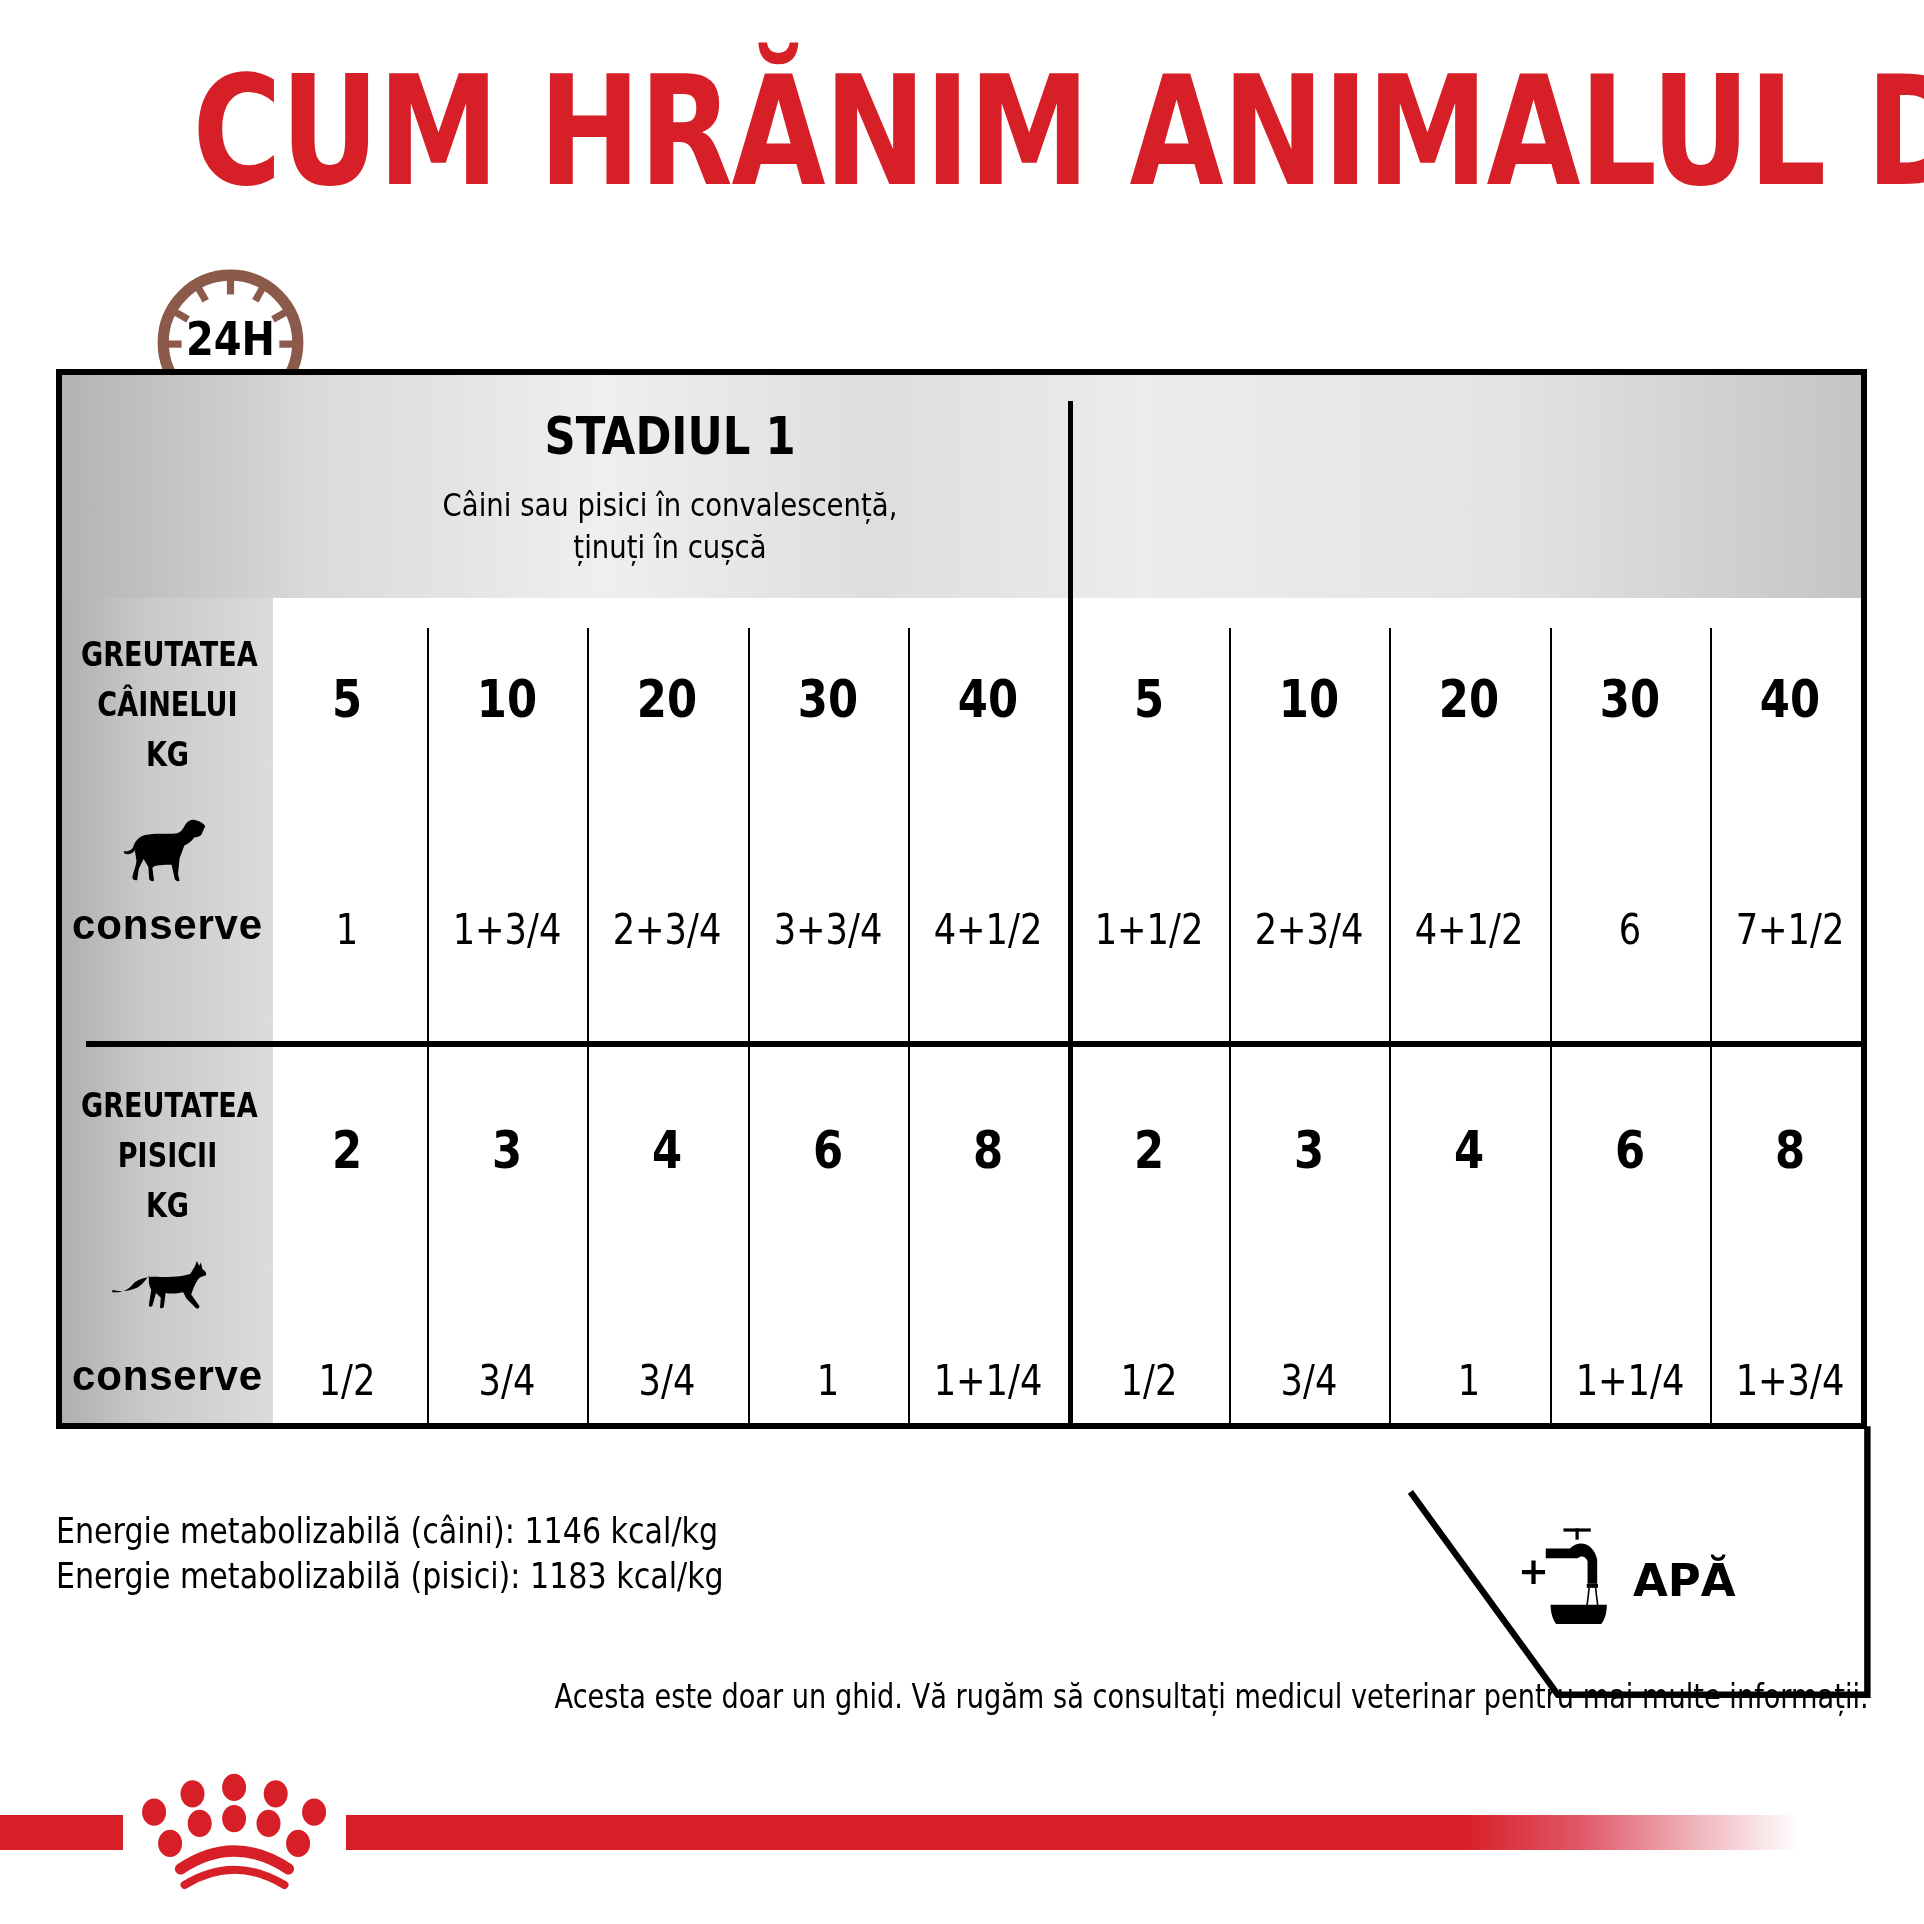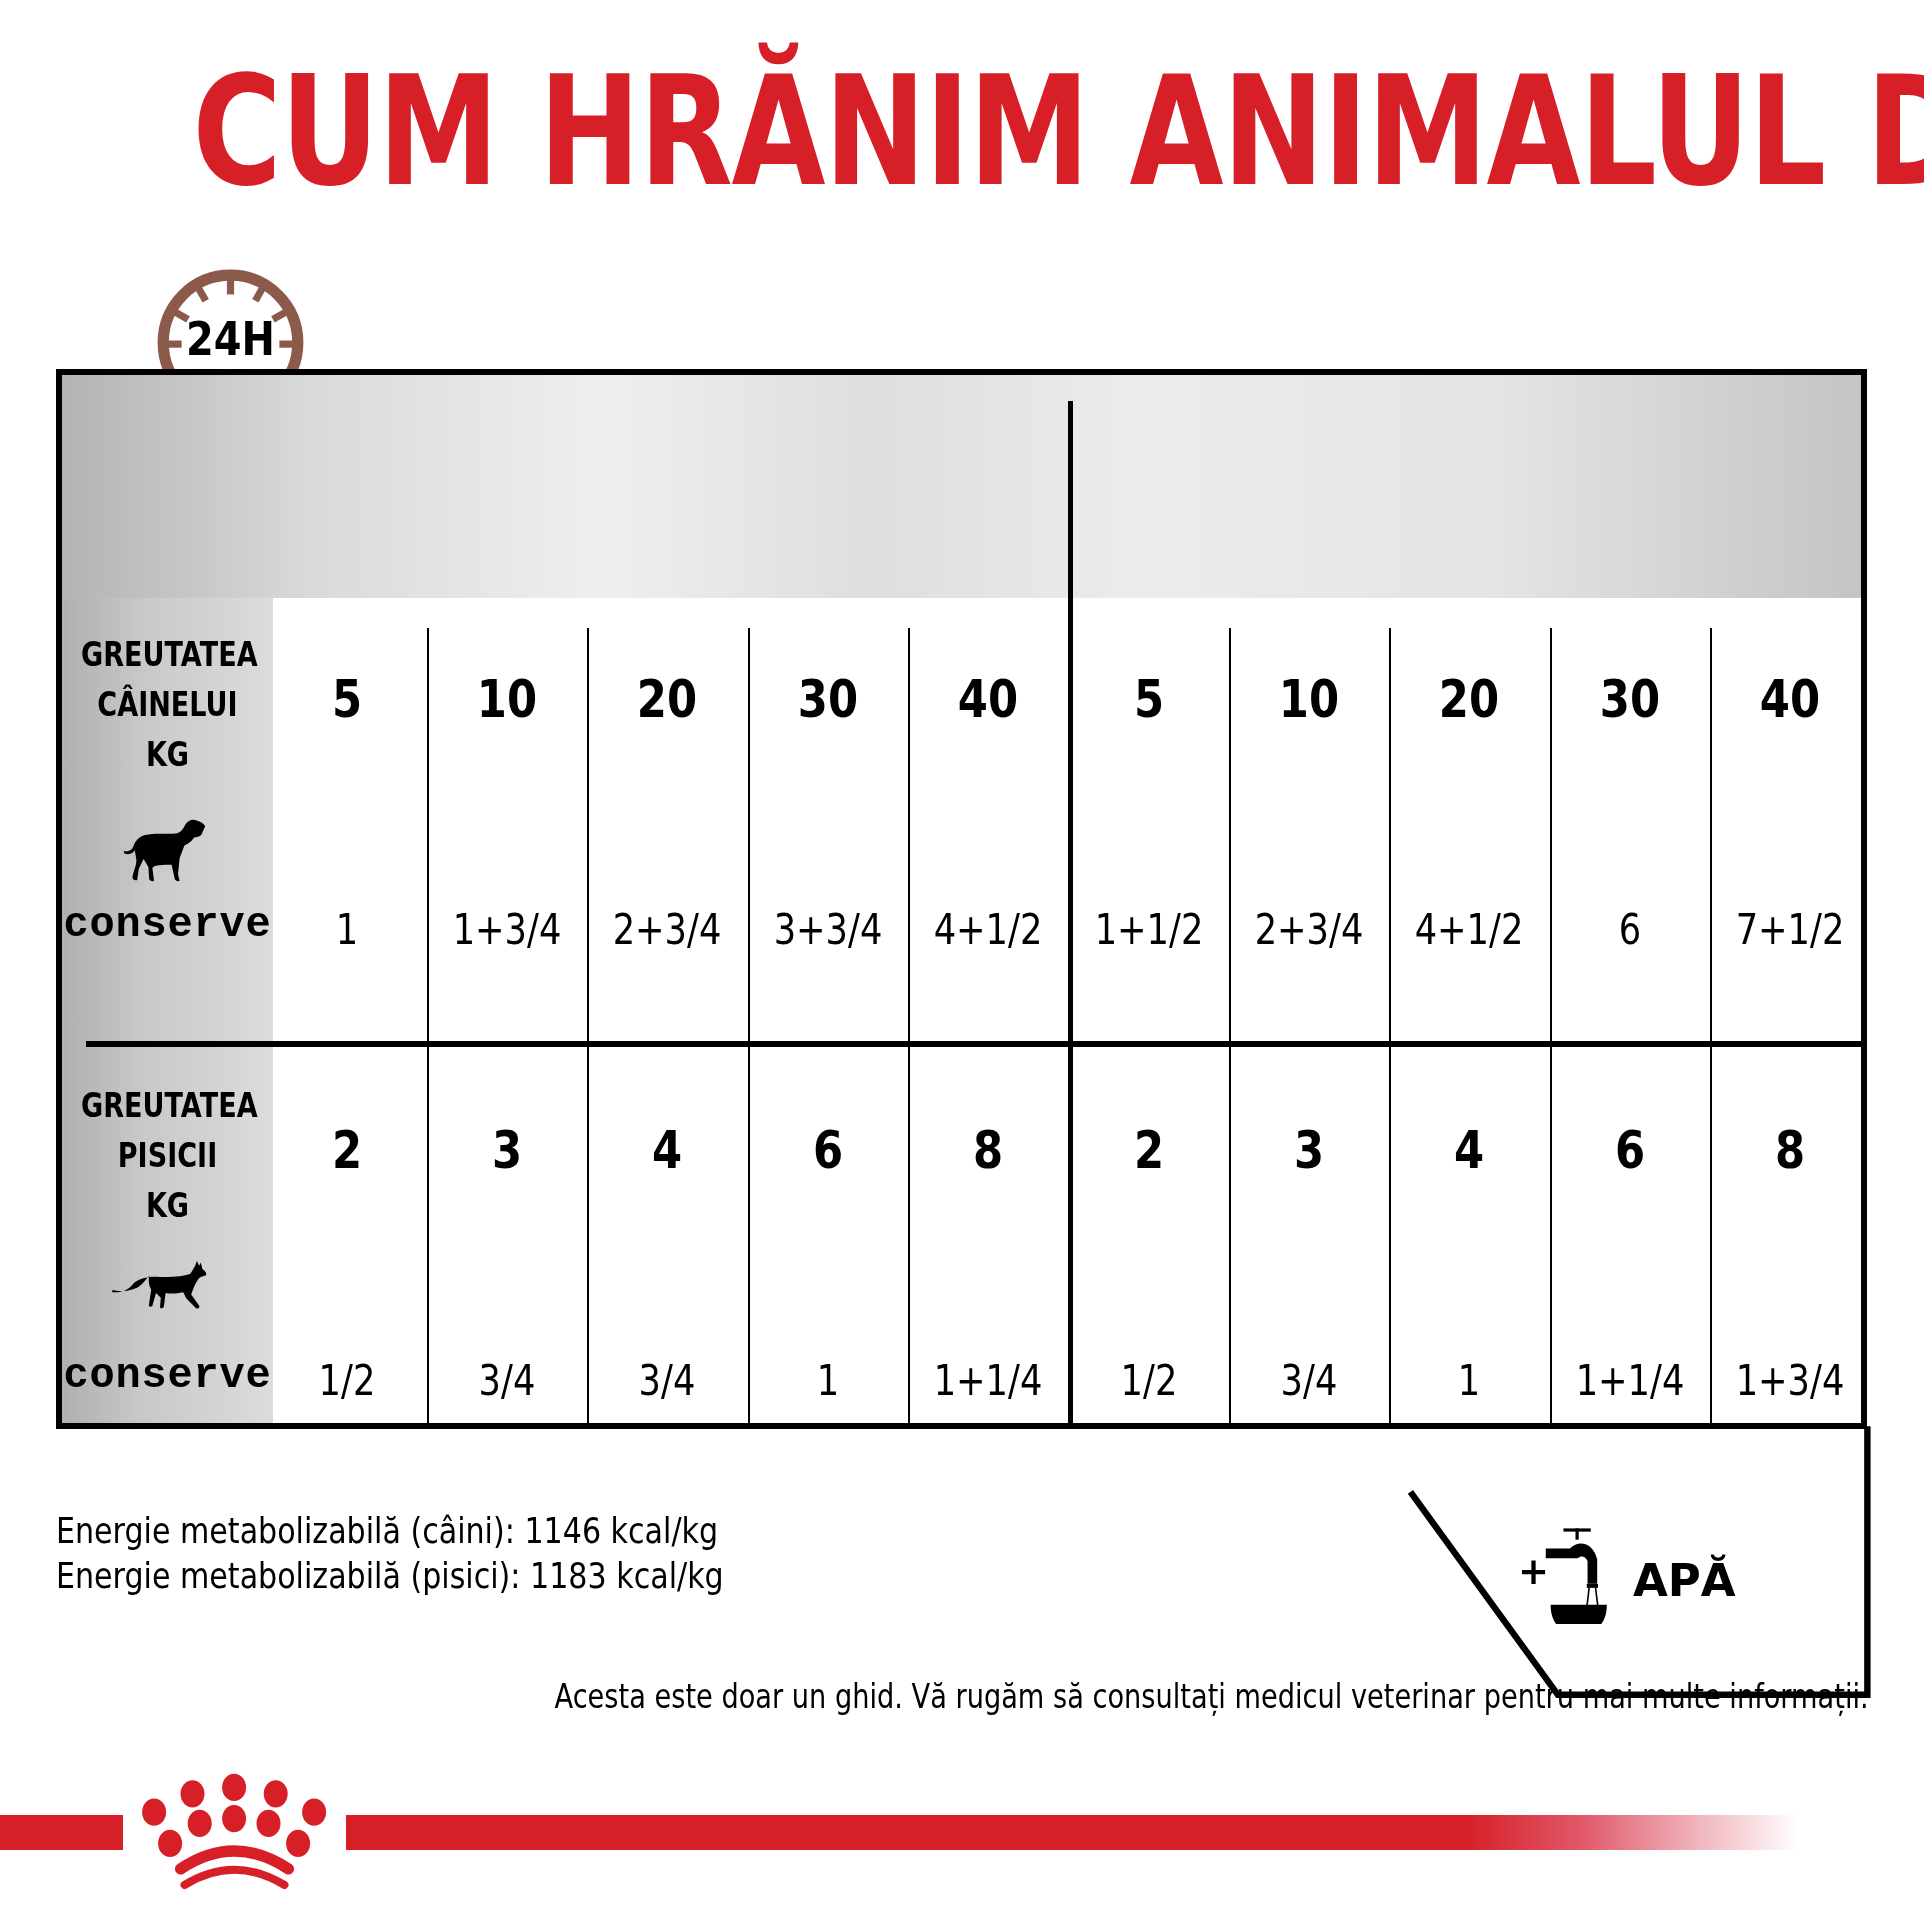--- a/index.html
+++ b/index.html
@@ -27,21 +27,21 @@
                  transform:scaleX(0.85); }
   .stage-sub { font-size:32px; text-align:center; line-height:42px; font-family:"DejaVu Sans", sans-serif;
                transform:scaleX(0.86); }
 
   .vline { width:2.4px; background:#000; }
   .hline { height:5.6px; background:#000; }
 
   .row-label { width:211px; text-align:center; font-weight:bold; font-size:33px; line-height:50px;
                font-family:"DejaVu Sans", sans-serif; transform:scaleX(0.82); }
   .cons-label { width:211px; text-align:center; font-size:42px; font-weight:bold;
-                font-family:Liberation Mono, monospace; letter-spacing:0.8px; }
+                font-family:Liberation Sans, sans-serif; letter-spacing:0.8px; }
   .cell { width:160px; text-align:center; }
   .wt { font-weight:bold; font-size:51px; font-family:"DejaVu Sans", sans-serif; transform:scaleX(0.85); }
   .qty { font-size:43px; font-family:"DejaVu Sans", sans-serif; transform:scaleX(0.82); white-space:nowrap; }
 
   .energy { left:56px; font-size:35px; font-family:"DejaVu Sans", sans-serif; transform:scaleX(0.86);
             transform-origin:left; white-space:nowrap; }
   .disclaimer { right:56px; top:1676px; font-size:34px; font-family:"DejaVu Sans", sans-serif;
                 transform:scaleX(0.8); transform-origin:right; white-space:nowrap; }
 
   .water-label { font-weight:bold; font-size:45px; font-family:"DejaVu Sans", sans-serif; }
@@ -63,20 +63,25 @@
     <line x1="174" y1="95" x2="154" y2="95"></line>
   </g>
 </svg>
 <div class="abs clock-label">24H</div>
 
 <div class="abs table">
   <div class="abs hdr-band"></div>
   <div class="abs label-col"></div>
   <div class="abs stage-divider"></div>
 
+  <div class="abs" style="left:211px;top:32px;width:794px;">
+    <div class="stage-title">STADIUL 1</div>
+    <div class="stage-sub" style="margin-top:17.6px;">Câini sau pisici în convalescență,</div>
+    <div class="stage-sub">ținuți în cușcă</div>
+  </div>
 
   <div class="abs vline" style="left:365px;top:253px;height:800px;"></div>
   <div class="abs vline" style="left:525px;top:253px;height:800px;"></div>
   <div class="abs vline" style="left:686px;top:253px;height:800px;"></div>
   <div class="abs vline" style="left:846px;top:253px;height:800px;"></div>
   <div class="abs vline" style="left:1167px;top:253px;height:800px;"></div>
   <div class="abs vline" style="left:1327px;top:253px;height:800px;"></div>
   <div class="abs vline" style="left:1488px;top:253px;height:800px;"></div>
   <div class="abs vline" style="left:1648px;top:253px;height:800px;"></div>
 

